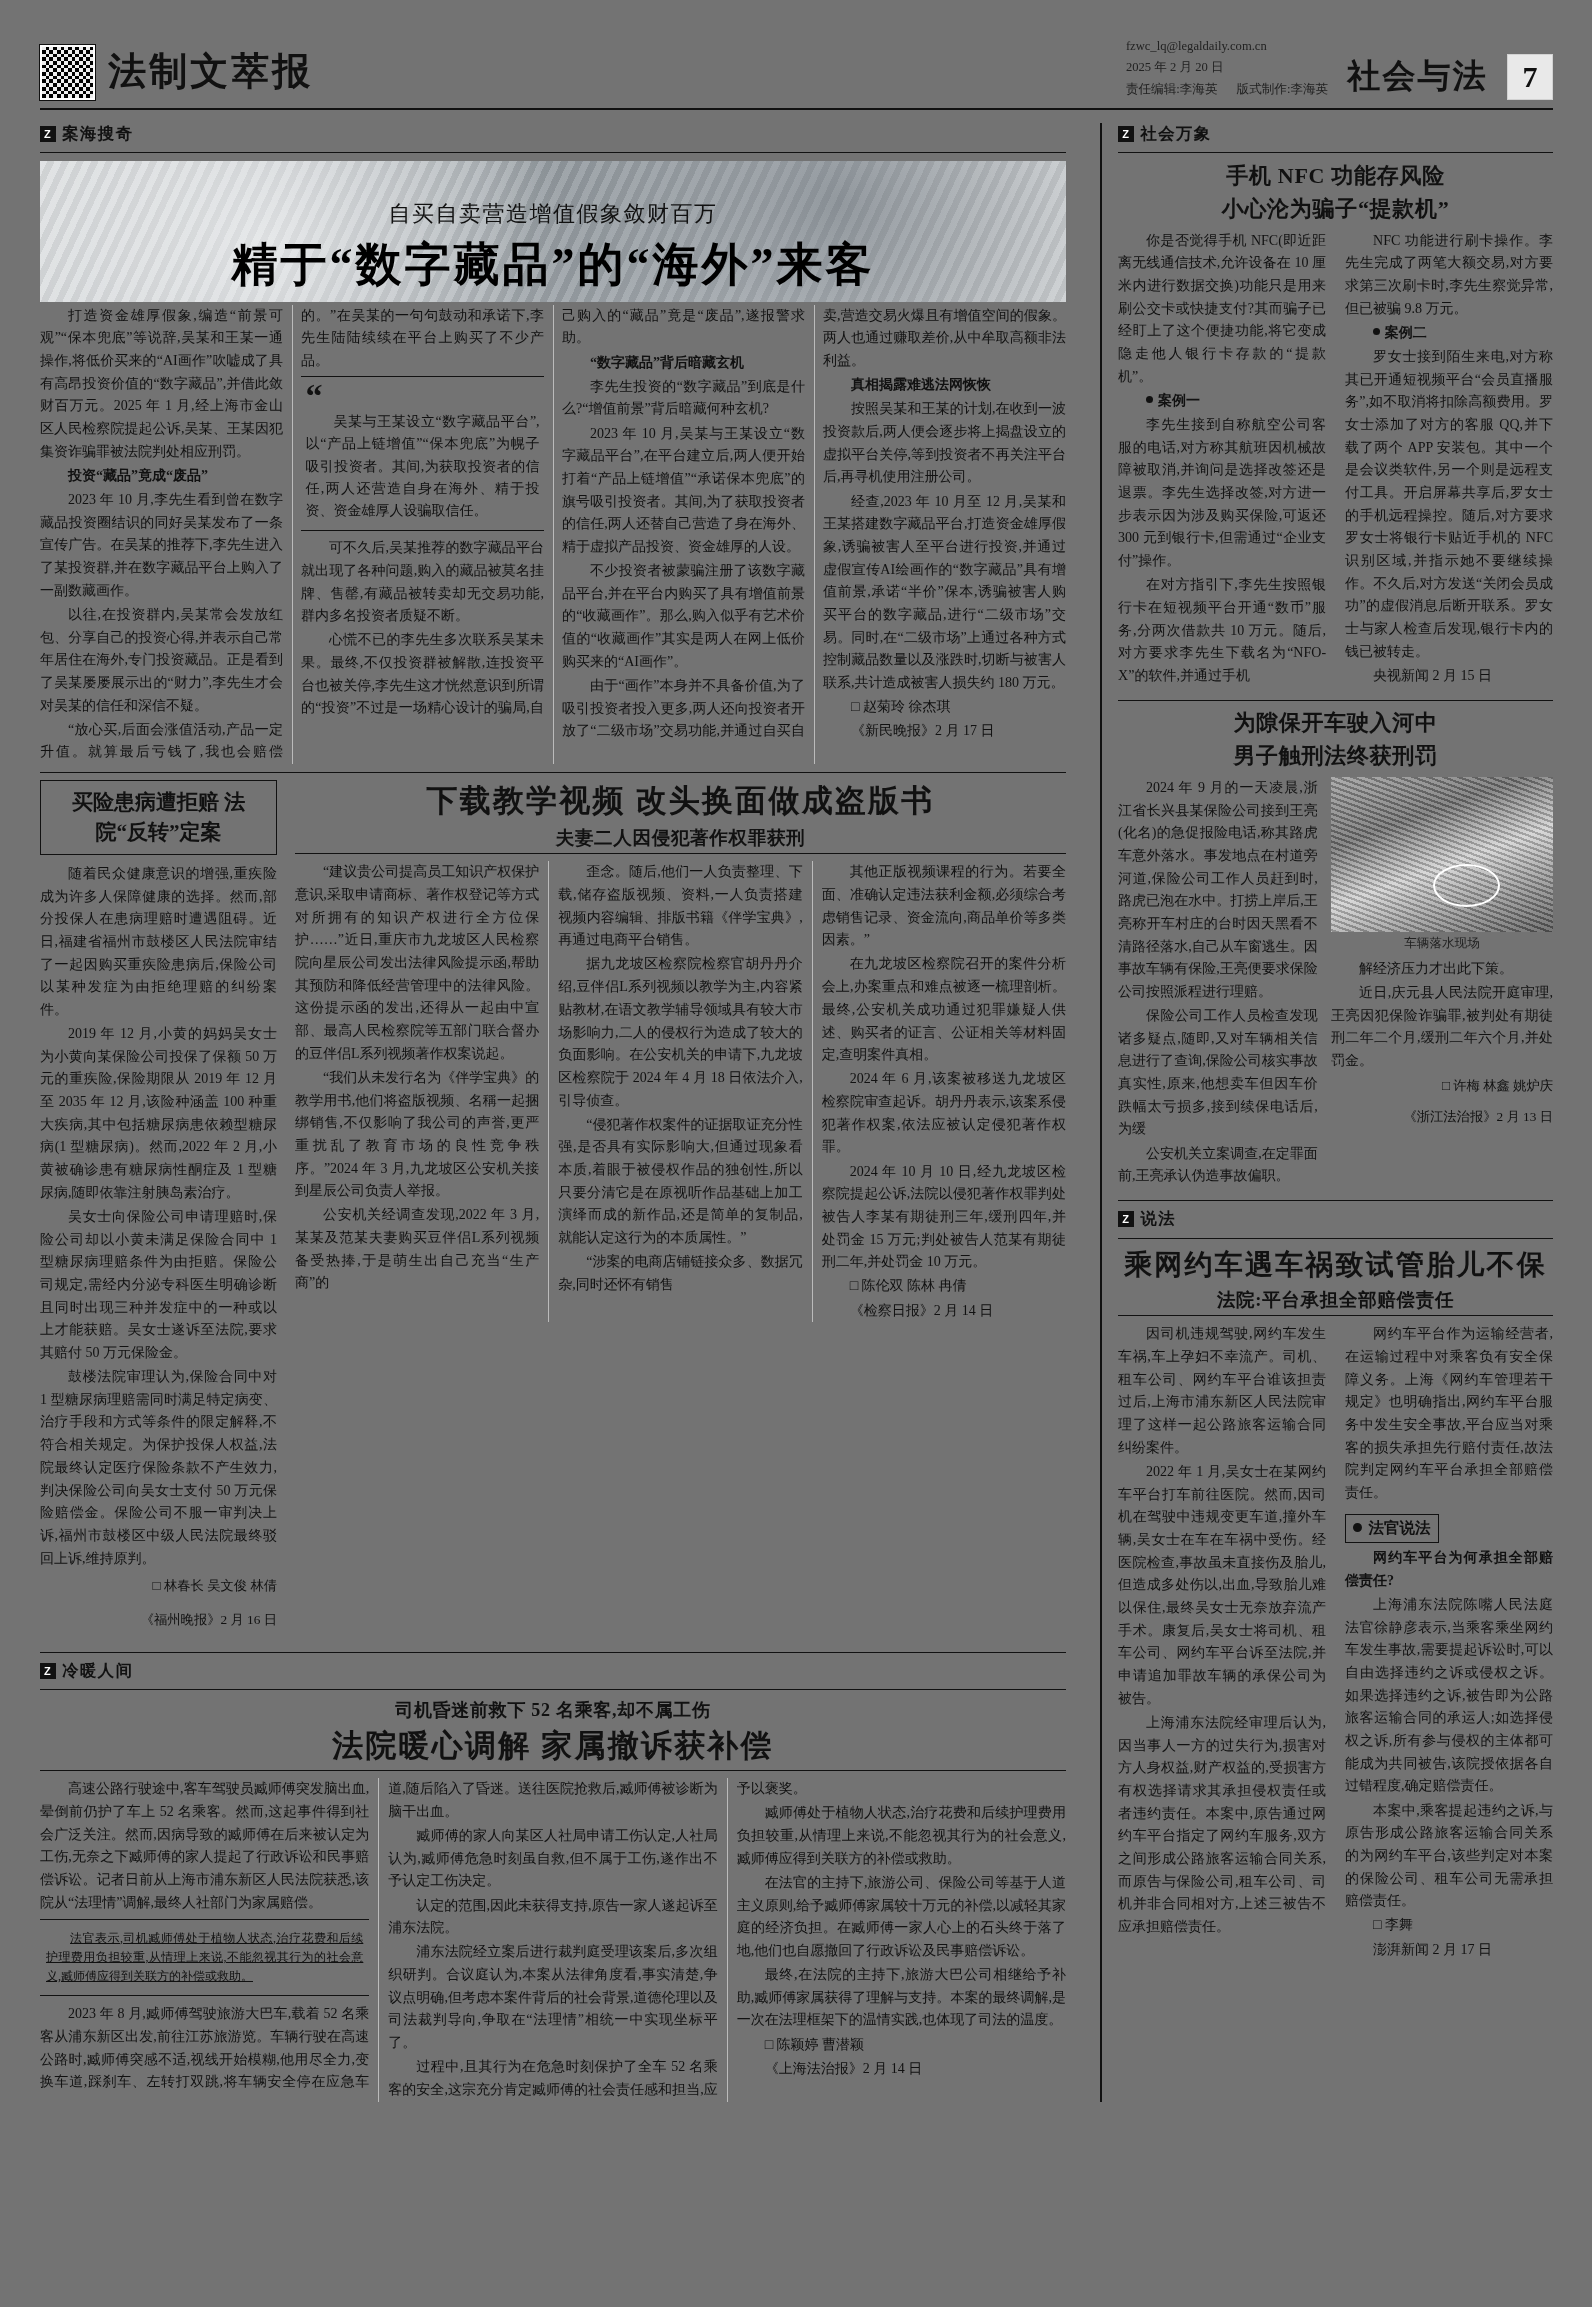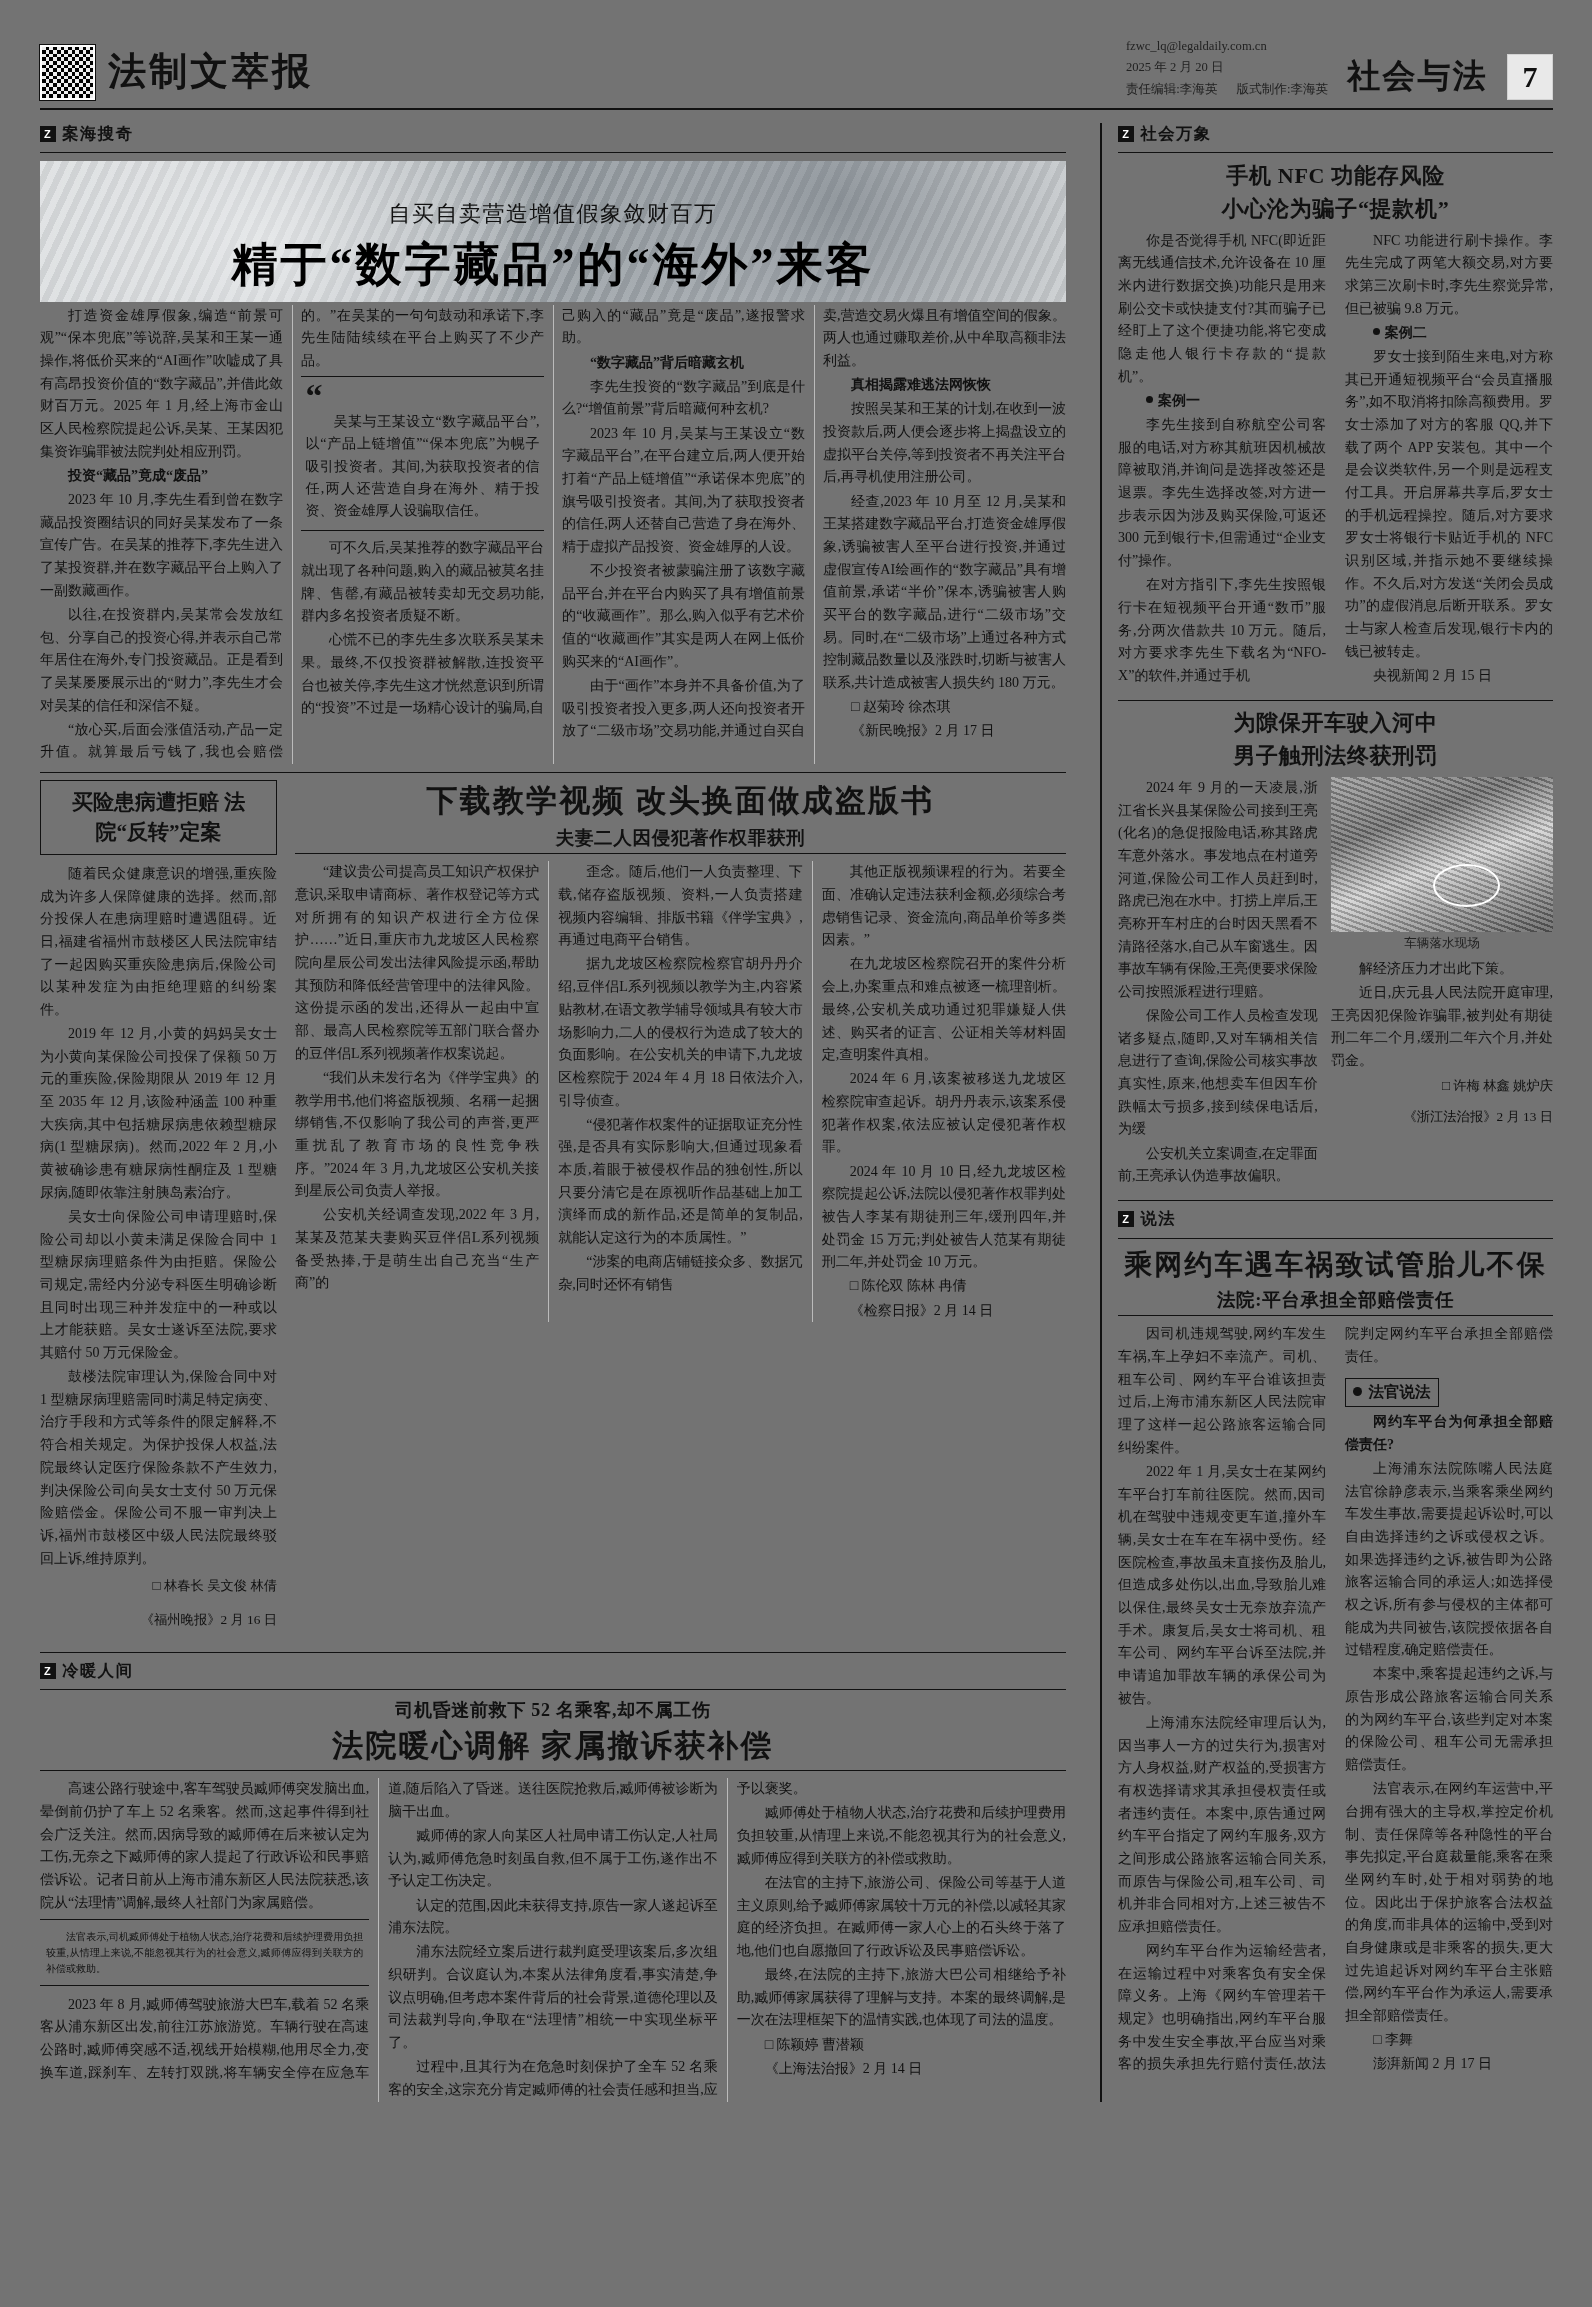--- a/index.html
+++ b/index.html
@@ -154,21 +154,21 @@
 
   .side-note {
     border: 1.5px solid #111; padding: 7.4px 9px; margin-bottom: 7.4px;
   }
   .side-note .t { font-size: 21px; font-weight: bold; line-height: 1.4; text-align: center; }
 
   .block { margin-bottom: 10.4px; }
   .fig-quote {
     border-top: 1.5px solid #111; border-bottom: 1.5px solid #111; padding: 7.4px 6px; margin: 4.4px 0 7.4px 0;
   }
-  .fig-quote p { font-size: 10px; line-height: 1.6; text-align: justify; text-indent: 2em; margin: 1.5px 0; }
+  .fig-quote p { font-size: 12px; line-height: 1.6; text-align: justify; text-indent: 2em; margin: 1.5px 0; text-decoration: underline; }
 </style>
 </head>
 <body>
 
 <div class="page">
 
   <div class="masthead">
     <div class="mast-left">
       <div class="qr"></div>
       <div class="mast-title">法制文萃报</div>
@@ -385,21 +385,20 @@
           <p>2022 年 1 月,吴女士在某网约车平台打车前往医院。然而,因司机在驾驶中违规变更车道,撞外车辆,吴女士在车在车祸中受伤。经医院检查,事故虽未直接伤及胎儿,但造成多处伤以,出血,导致胎儿难以保住,最终吴女士无奈放弃流产手术。康复后,吴女士将司机、租车公司、网约车平台诉至法院,并申请追加罪故车辆的承保公司为被告。</p>
           <p>上海浦东法院经审理后认为,因当事人一方的过失行为,损害对方人身权益,财产权益的,受损害方有权选择请求其承担侵权责任或者违约责任。本案中,原告通过网约车平台指定了网约车服务,双方之间形成公路旅客运输合同关系,而原告与保险公司,租车公司、司机并非合同相对方,上述三被告不应承担赔偿责任。</p>
           <p>网约车平台作为运输经营者,在运输过程中对乘客负有安全保障义务。上海《网约车管理若干规定》也明确指出,网约车平台服务中发生安全事故,平台应当对乘客的损失承担先行赔付责任,故法院判定网约车平台承担全部赔偿责任。</p>
 
           <div class="law-box">
             <span class="dot"></span><span>法官说法</span>
           </div>
           <p class="sub-h">网约车平台为何承担全部赔偿责任?</p>
           <p>上海浦东法院陈嘴人民法庭法官徐静彦表示,当乘客乘坐网约车发生事故,需要提起诉讼时,可以自由选择违约之诉或侵权之诉。如果选择违约之诉,被告即为公路旅客运输合同的承运人;如选择侵权之诉,所有参与侵权的主体都可能成为共同被告,该院授依据各自过错程度,确定赔偿责任。</p>
           <p>本案中,乘客提起违约之诉,与原告形成公路旅客运输合同关系的为网约车平台,该些判定对本案的保险公司、租车公司无需承担赔偿责任。</p>
-          <p>法官表示,在网约车运营中,平台拥有强大的主导权,掌控定价机制、责任保障等各种隐性的平台事先拟定,平台庭裁量能,乘客在乘坐网约车时,处于相对弱势的地位。因此出于保护旅客合法权益的角度,而非具体的运输中,受到对自身健康或是非乘客的损失,更大过先追起诉对网约车平台主张赔偿,网约车平台作为承运人,需要承担全部赔偿责任。</p>
           <p class="byline">□ 李舞</p>
           <p class="byline">澎湃新闻 2 月 17 日</p>
         </div>
       </div>
     </div>
   </div>
 </div>
 
 
 </body></html>

